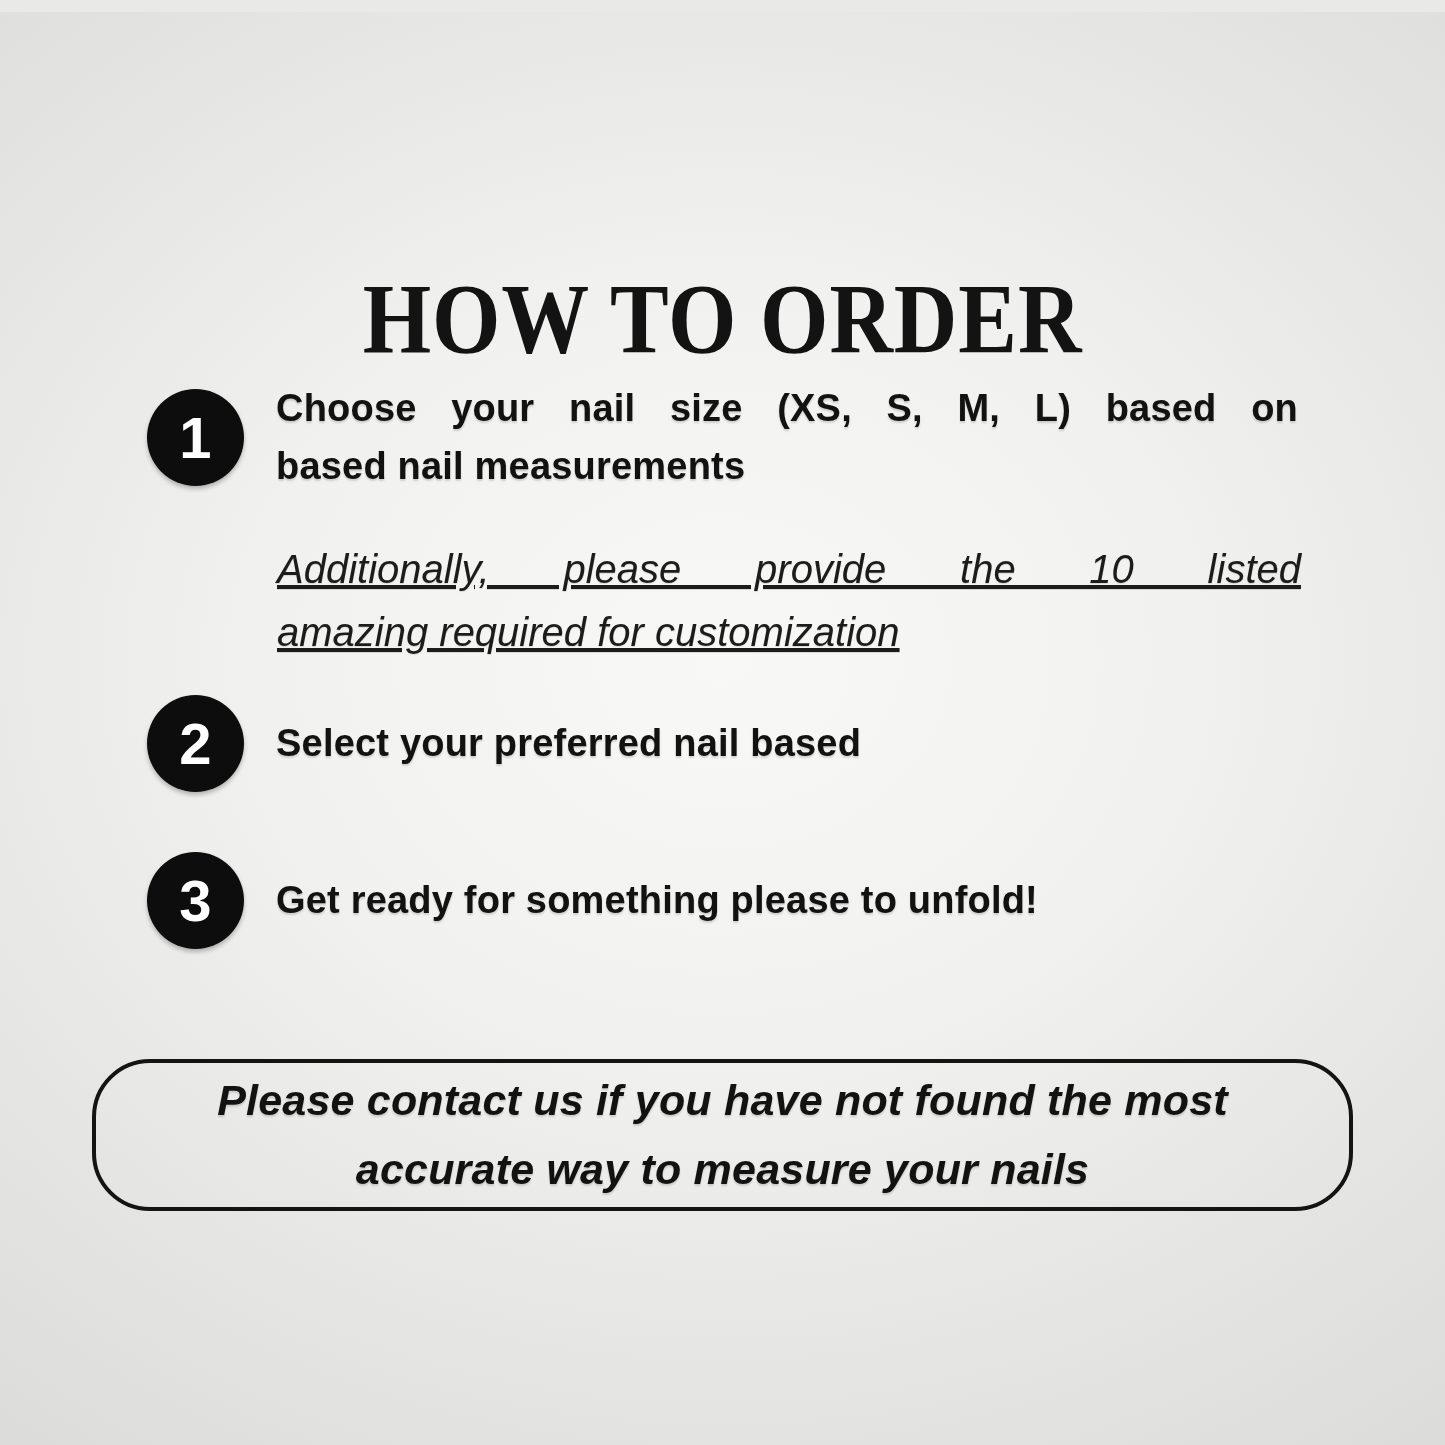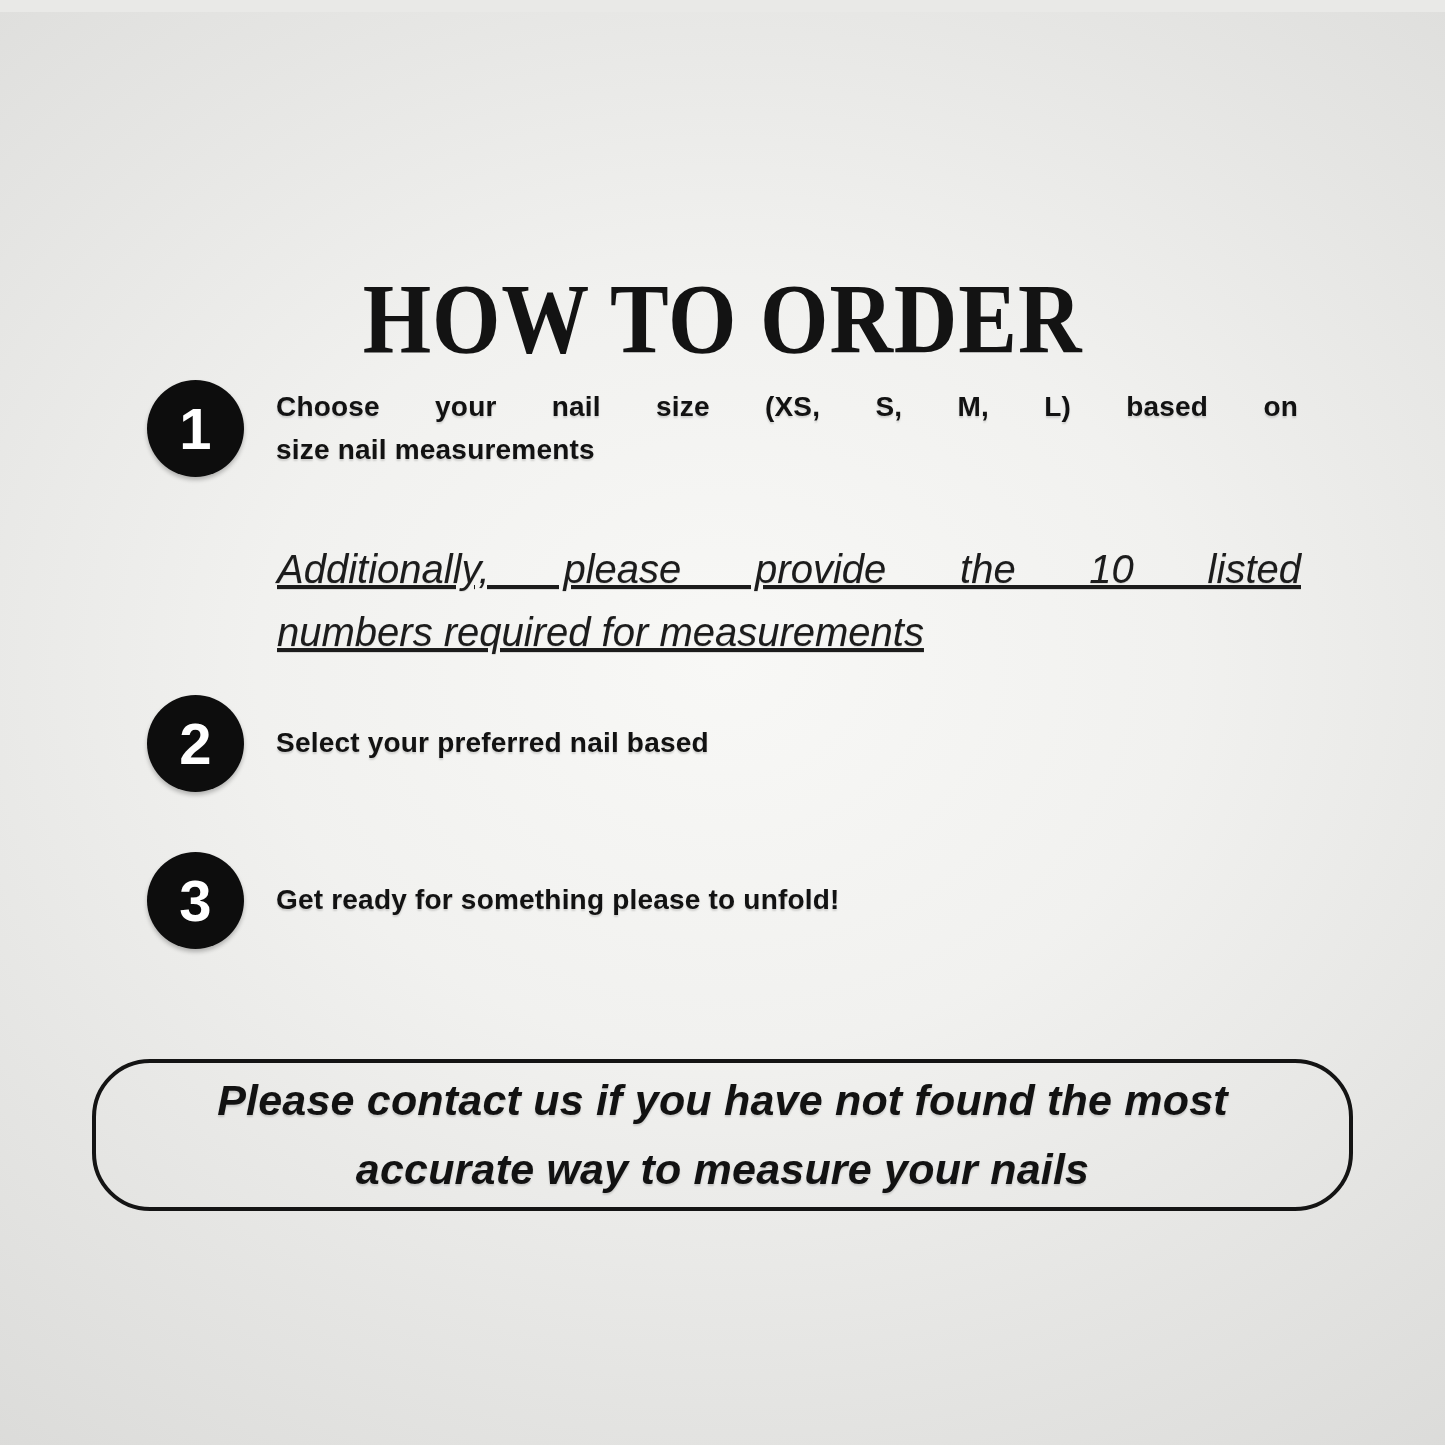--- a/index.html
+++ b/index.html
@@ -49,21 +49,21 @@
     display: flex;
     align-items: center;
     justify-content: center;
     font-size: 58px;
     font-weight: 700;
     line-height: 1;
     box-shadow: 0 3px 4px rgba(0,0,0,0.25);
   }
   .step-text {
     width: 1022px;
-    font-size: 28px;
+    font-size: 38px;
     font-weight: 700;
     line-height: 1.52;
     letter-spacing: 0.2px;
     color: #121212;
     text-shadow: 0 2px 2px rgba(0,0,0,0.15);
   }
   .line-justify {
     display: block;
     text-align: justify;
     text-align-last: justify;
@@ -119,27 +119,27 @@
 <div class="canvas">
 
   <h1 class="title">HOW TO ORDER</h1>
 
   <div class="step step-1">
     <div class="badge">
       <span>1</span>
     </div>
     <div class="step-text">
       <span class="line-justify">Choose your nail size (XS, S, M, L) based on</span>
-      <span class="line-left">size nail measurements</span>
+      <span class="line-left">based nail measurements</span>
     </div>
   </div>
 
   <div class="note">
     <span class="line-justify">Additionally, please provide the 10 listed</span>
-    <span class="line-left">numbers required for measurements</span>
+    <span class="line-left">amazing required for customization</span>
   </div>
 
   <div class="step step-2">
     <div class="badge">
       <span>2</span>
     </div>
     <div class="step-text">
       <span class="line-left">Select your preferred nail based</span>
     </div>
   </div>

